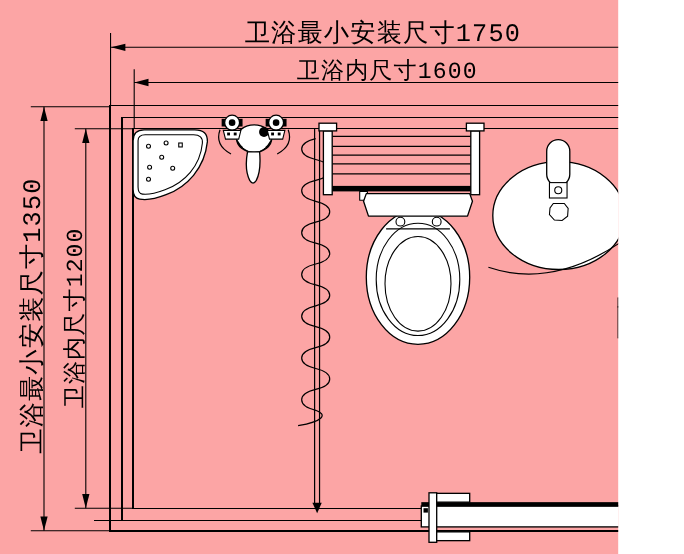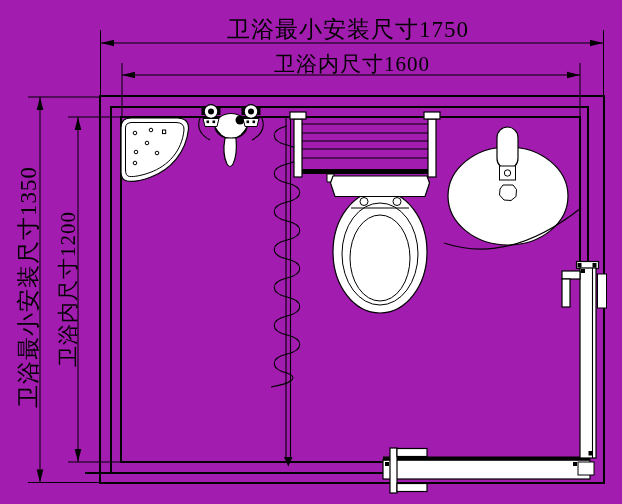--- a/index.html
+++ b/index.html
@@ -1,20 +1,20 @@
 <!DOCTYPE html>
 <html><head>
 <meta charset="utf-8">
 <style>
   html,body{margin:0;padding:0;background:#ffffff;}
   .canvas{
     position:relative;
-    width:622px;height:504px;
-    background:#a21caf;
-    font-family:Liberation Serif, serif;
+    width:562px;height:504px;
+    background:#fca5a5;
+    font-family:Liberation Mono, monospace;
     overflow:hidden;
   }
   svg{display:block;}
   .ln{stroke:#000;stroke-width:1.1;fill:none;}
   .ln2{stroke:#000;stroke-width:1.6;fill:none;}
   .wf{stroke:#000;stroke-width:1.2;fill:#fff;}
   .wf-thin{stroke:#000;stroke-width:1;fill:#fff;}
   .blk{fill:#000;stroke:none;}
   .dimln{stroke:#000;stroke-width:1;fill:none;}
   .dimtxt{fill:#000;letter-spacing:1px;}

